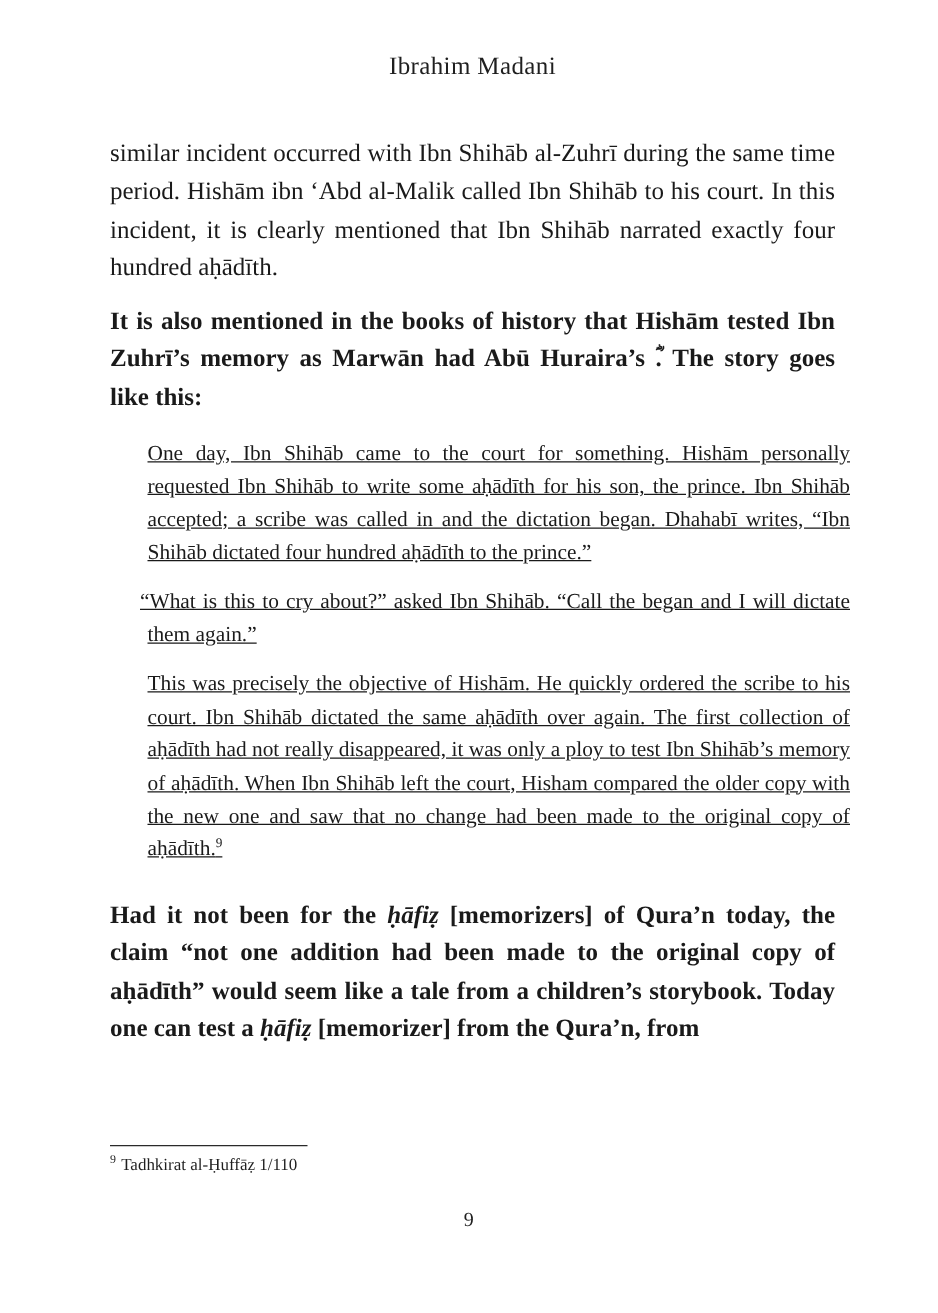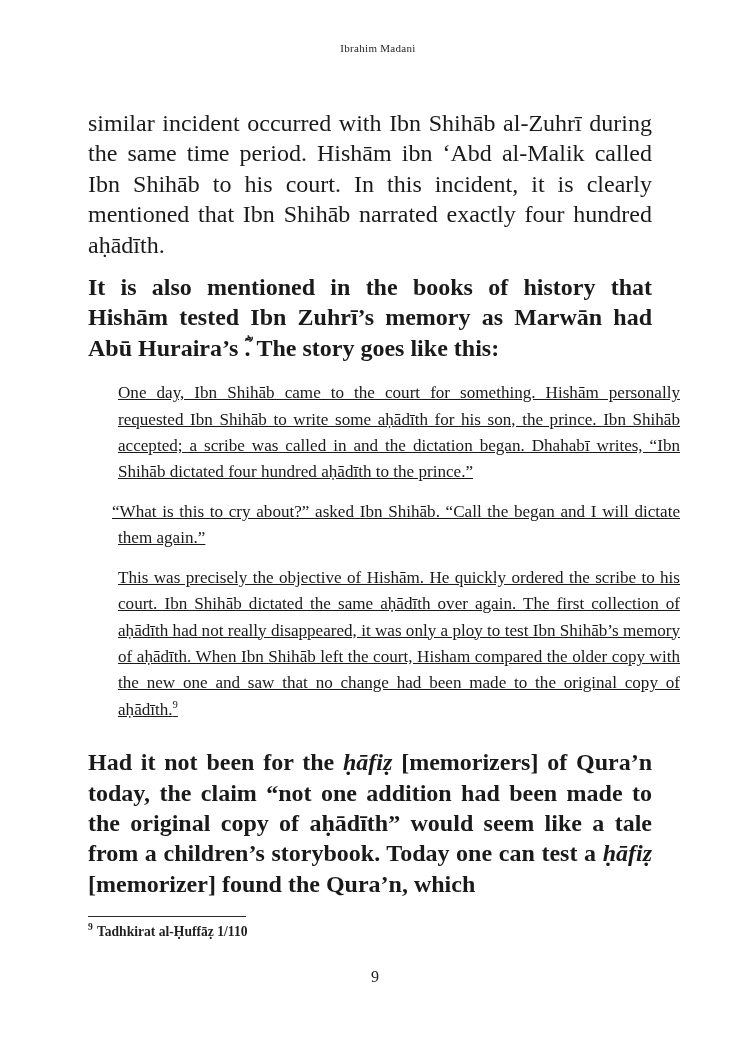--- a/index.html
+++ b/index.html
@@ -25,36 +25,36 @@
     background: #fff;
   }
 
   
   .running-head {
     position: absolute;
     left: 88px;
     top: 42px;
     width: 580px;
     text-align: center;
-    font-size: 11px;
+    font-size: 20px;
     letter-spacing: 0.3px;
     color: #1f1f1f;
   }
 
   
   .textblock {
     position: absolute;
     left: 88px;
     top: 108px;
     width: 580px;
   }
 
   p.body {
-    margin: 0 16px 12px 0;
-    font-size: 24px;
+    margin: 0 0 12px 0;
+    font-size: 20px;
     line-height: 30.4px;
     text-align: justify;
     text-justify: inter-word;
     -webkit-hyphens: none;
     hyphens: none;
     color: #1a1a1a;
   }
   p.body.last-line-natural {
     text-align-last: left;
     font-weight: bold;
@@ -104,21 +104,20 @@
     font-size: 0.95em;
     letter-spacing: 0;
   }
 
   
   .footnote-area {
     position: absolute;
     left: 88px;
     top: 916px;
     width: 580px;
-    font-weight: bold;
   }
   .footnote-rule {
     width: 158px;
     height: 0;
     border: 0;
     border-top: 1px solid #2a2a2a;
     margin: 0 0 6px 0;
   }
   .footnote-text {
     font-size: 13.6px;
@@ -164,21 +163,21 @@
 
 
       <p class="hang ragged">“What is this to cry about?” asked Ibn Shihāb. “Call the began and I will dictate them again.”</p>
 
       <p class="ragged"><span>This was precisely the objective of Hishām. He quickly ordered the scribe to his court. Ibn Shihāb dictated the same aḥādīth over again. The first collection of aḥādīth had not really disappeared, it was only a ploy to test Ibn Shihāb’s memory of aḥādīth. When Ibn Shihāb left the court, Hisham compared the older copy with the new one and saw that no change had been made to the original copy of aḥādīth.</span><sup class="fn">9</sup></p>
 
     </blockquote>
 
     <div class="gap-before-final"></div>
 
-    <p class="body last-line-natural"><span>Had it not been for the </span><em class="translit">ḥāfiẓ</em><span> [memorizers] of Qura’n today, the claim “not one addition had been made to the original copy of aḥādīth” would seem like a tale from a children’s storybook. Today one can test a </span><em class="translit">ḥāfiẓ</em><span> [memorizer] found the Qura’n, which</span></p>
+    <p class="body last-line-natural"><span>Had it not been for the </span><em class="translit">ḥāfiẓ</em><span> [memorizers] of Qura’n today, the claim “not one addition had been made to the original copy of aḥādīth” would seem like a tale from a children’s storybook. Today one can test a </span><em class="translit">ḥāfiẓ</em><span> [memorizer] from the Qura’n, from</span></p>
 
   </div>
 
   <div class="footnote-area">
     <hr class="footnote-rule">
     <p class="footnote-text"><sup>9</sup><span> Tadhkirat al-Ḥuffāẓ 1/110</span></p>
   </div>
 
   <div class="folio">9</div>
 

